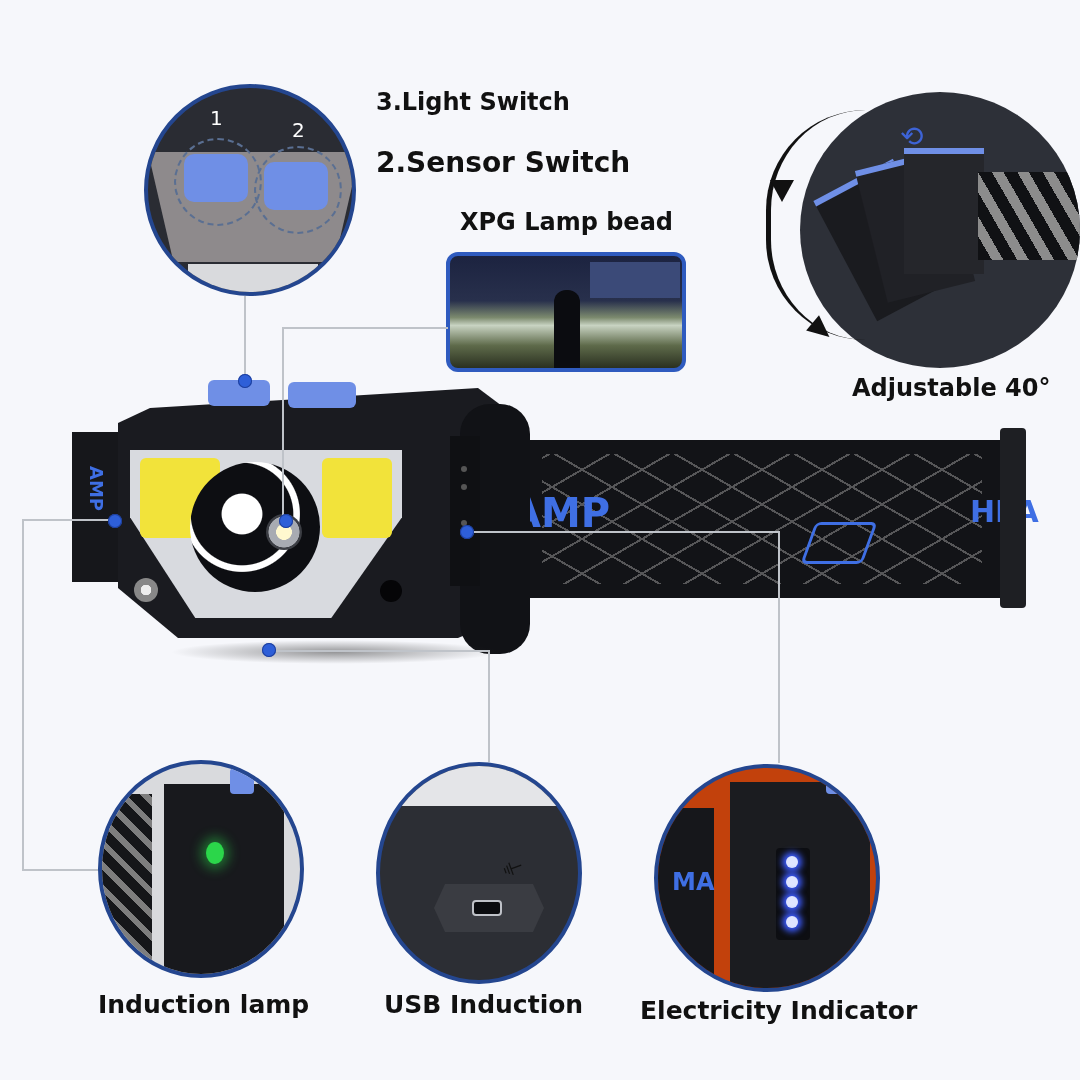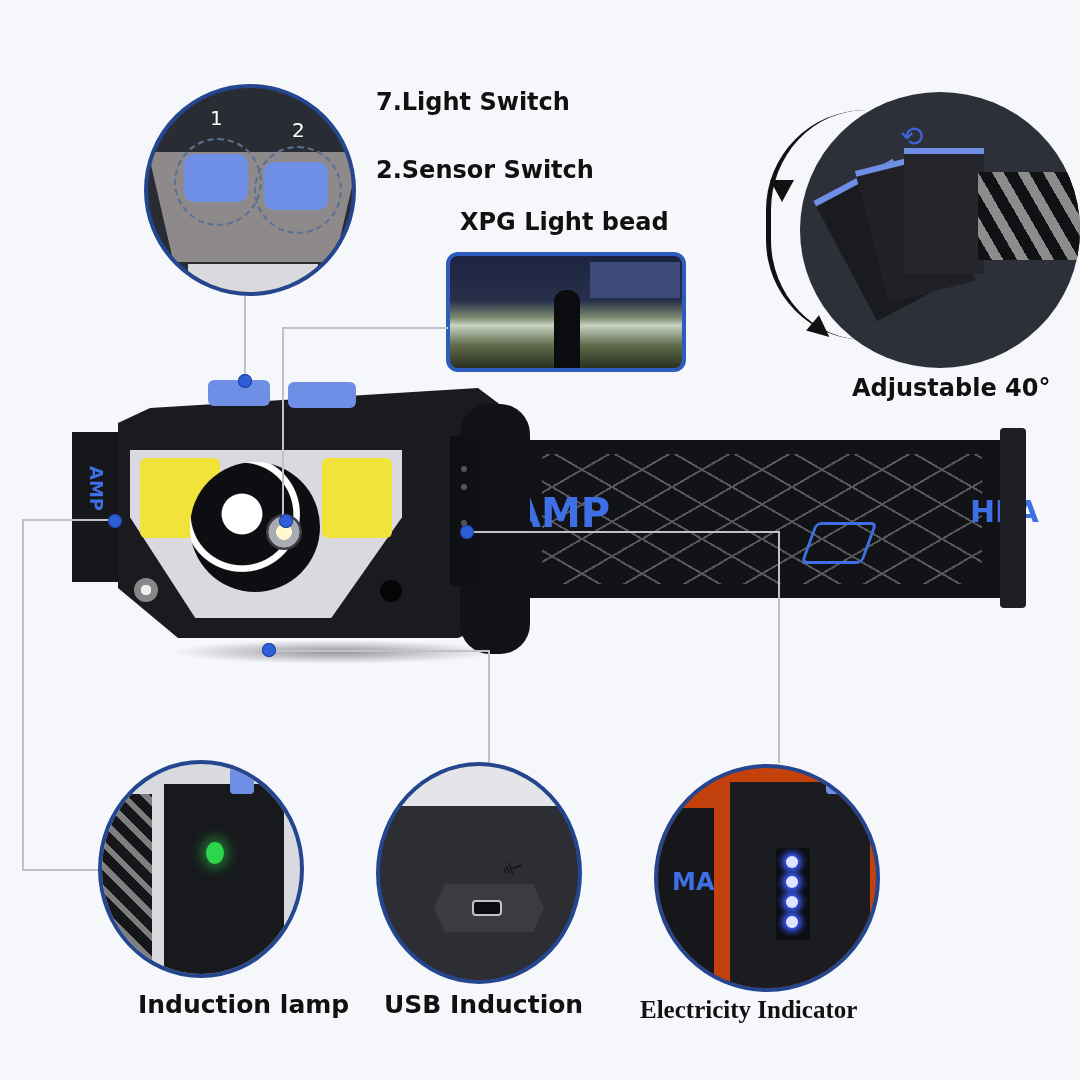--- a/index.html
+++ b/index.html
@@ -17,23 +17,23 @@
   <div class="abs" style="left:0;top:64px;width:212px;height:110px;background:#8e8a8c;clip-path:polygon(0 0,100% 0,88% 100%,12% 100%);"></div>
   <div class="abs" style="left:26px;top:50px;width:84px;height:84px;border-radius:50%;border:2px dashed #5a6f92;"></div>
   <div class="abs" style="left:106px;top:58px;width:84px;height:84px;border-radius:50%;border:2px dashed #5a6f92;"></div>
   <div class="abs" style="left:36px;top:66px;width:64px;height:48px;border-radius:10px;background:#6f8fe6;"></div>
   <div class="abs" style="left:116px;top:74px;width:64px;height:48px;border-radius:10px;background:#6f8fe6;"></div>
   <div class="abs" style="left:62px;top:18px;color:#fff;font-size:20px;">1</div>
   <div class="abs" style="left:144px;top:30px;color:#fff;font-size:20px;">2</div>
   <div class="abs" style="left:40px;top:176px;width:130px;height:30px;background:#d9dadd;"></div>
 </div>
 
-<div class="label" style="left:376px;top:88px;font-size:24px;">7.Light Switch</div>
-<div class="label" style="left:376px;top:156px;font-size:24px;">2.Sensor Switch</div>
-<div class="label" style="left:460px;top:208px;font-size:24px;">XPG Light bead</div>
+<div class="label" style="left:376px;top:88px;font-size:24px;">3.Light Switch</div>
+<div class="label" style="left:376px;top:146px;font-size:28px;">2.Sensor Switch</div>
+<div class="label" style="left:460px;top:208px;font-size:24px;">XPG Lamp bead</div>
 
 <div class="abs" style="left:446px;top:252px;width:240px;height:120px;border:4px solid #2f5bbf;border-radius:12px;overflow:hidden;box-sizing:border-box;background:linear-gradient(180deg,#1c2340 0%,#28304c 40%,#7c8a6e 55%,#c8d3c2 62%,#5e6a4a 80%,#2a3020 100%);">
   <div class="abs" style="left:140px;top:6px;width:90px;height:36px;background:#3b4a78;"></div>
   <div class="abs" style="left:104px;top:34px;width:26px;height:80px;background:#0b0c10;border-radius:12px 12px 2px 2px;"></div>
 </div>
 
 <div class="abs" style="left:800px;top:92px;width:280px;height:276px;border-radius:50%;background:#2d3038;overflow:hidden;">
   <div class="abs" style="left:40px;top:80px;width:90px;height:130px;background:#1a1b1f;transform:rotate(-28deg);border-top:6px solid #6f8fe6;"></div>
   <div class="abs" style="left:70px;top:66px;width:90px;height:130px;background:#202126;transform:rotate(-14deg);border-top:6px solid #6f8fe6;"></div>
   <div class="abs" style="left:104px;top:56px;width:80px;height:120px;background:#25262b;border-top:6px solid #6f8fe6;"></div>
@@ -120,15 +120,15 @@
   <div class="abs" style="left:72px;top:14px;width:140px;height:210px;background:#1b1c20;"></div>
   <div class="abs" style="left:118px;top:80px;width:34px;height:92px;background:#0d0e12;border-radius:4px;">
     <div class="abs" style="left:10px;top:8px;width:12px;height:12px;border-radius:50%;background:#dfe5ff;box-shadow:0 0 6px 4px #3d5cff;"></div>
     <div class="abs" style="left:10px;top:28px;width:12px;height:12px;border-radius:50%;background:#dfe5ff;box-shadow:0 0 6px 4px #3d5cff;"></div>
     <div class="abs" style="left:10px;top:48px;width:12px;height:12px;border-radius:50%;background:#dfe5ff;box-shadow:0 0 6px 4px #3d5cff;"></div>
     <div class="abs" style="left:10px;top:68px;width:12px;height:12px;border-radius:50%;background:#dfe5ff;box-shadow:0 0 6px 4px #3d5cff;"></div>
   </div>
   <div class="abs" style="left:168px;top:2px;width:24px;height:24px;background:#6f8fe6;border-radius:4px;"></div>
 </div>
 
-<div class="label" style="left:98px;top:990px;font-size:25px;margin-left:40px;">Induction lamp</div>
+<div class="label" style="left:98px;top:990px;font-size:25px;">Induction lamp</div>
 <div class="label" style="left:384px;top:990px;font-size:25px;">USB Induction</div>
-<div class="label" style="left:640px;top:996px;font-size:25px;font-family:Liberation Serif, serif;">Electricity Indicator</div>
+<div class="label" style="left:640px;top:996px;font-size:25px;">Electricity Indicator</div>
 
 </body></html>

